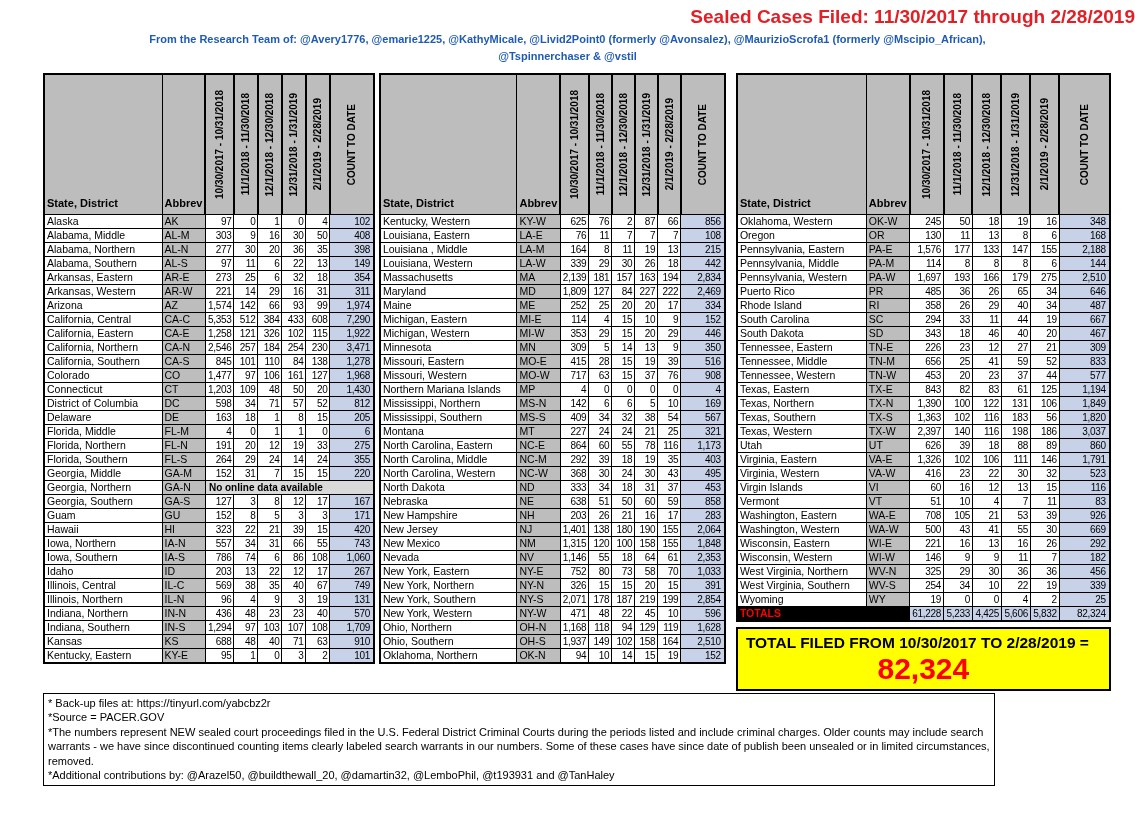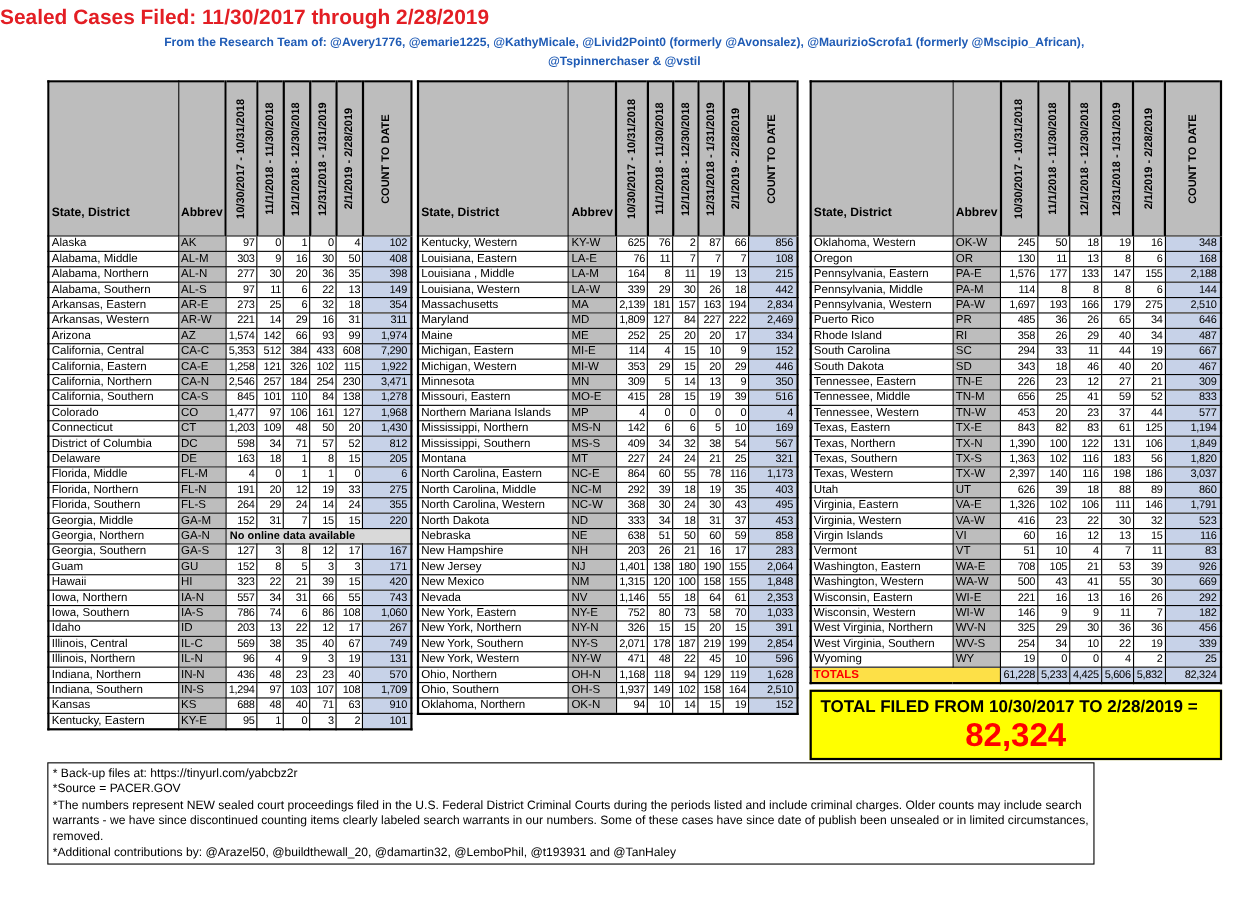--- a/index.html
+++ b/index.html
@@ -1,37 +1,37 @@
 <!DOCTYPE html>
 <html style="--title-red: #e31e24; --credits-blue: #1f5bb5; --header-bg: #bdbdbd; --count-bg: #c7d2e8; --note-bg: #d9d9d9; --totals-red: #ff0000; --total-box-bg: #ffff00;"><head>
 <meta charset="utf-8">
 <style>
   *{box-sizing:border-box;margin:0;padding:0}
   html,body{background:#fff}
   body{width:1135px;height:818px;font-family:"Liberation Sans",sans-serif;overflow:hidden;color:#000}
-  .title{margin-top:6px;text-align:left;font-size:19px;font-weight:bold;color:var(--title-red,#e31e24)}
+  .title{margin-top:6px;text-align:right;font-size:19px;font-weight:bold;color:var(--title-red,#e31e24)}
   .credits{text-align:center;font-size:11px;font-weight:bold;color:var(--credits-blue,#1f5bb5);line-height:17px}
   .credits-1{margin-top:3px}
   .tables{display:flex;align-items:flex-start;margin:8px 0 0 43px}
   table{border-collapse:collapse;table-layout:fixed;border:2px solid #000}
   .t2{margin-left:4px}
   .col3{margin-left:10px;width:375px}
   th,td{border:1px solid #000;overflow:hidden;white-space:nowrap}
   thead th{background:var(--header-bg,#bdbdbd);height:140px}
-  .th-state,.th-abbrev{vertical-align:bottom;text-align:left;font-size:11px;font-weight:bold;padding:15px 2px}
+  .th-state,.th-abbrev{vertical-align:bottom;text-align:left;font-size:11px;font-weight:bold;padding:5px 2px}
   .th-period,.th-count{vertical-align:middle;text-align:center;border-left-width:2px;border-right-width:2px}
   .vert{writing-mode:vertical-rl;transform:rotate(180deg);margin:0 auto;font-size:10px;font-weight:bold}
   tbody tr{height:14px}
   td{font-size:10.5px;line-height:13px}
   .td-state{padding:0 2px;background:#fff}
   .td-abbrev{background:var(--header-bg,#bdbdbd);padding:0 2px}
   .td-num{text-align:right;padding:0 2px;font-size:10px;letter-spacing:-0.3px;background:#fff}
   .td-count{text-align:right;padding:0 3px;font-size:10px;letter-spacing:-0.3px;background:var(--count-bg,#c7d2e8)}
   .td-note{background:var(--note-bg,#d9d9d9);font-weight:bold;padding:0 3px;font-size:10px}
-  .totals-row .totals-label{color:var(--totals-red,#ff0000);font-weight:bold;padding:0 2px;background:#fde047;font-size:10.5px}
+  .totals-row .totals-label{color:var(--totals-red,#ff0000);font-weight:bold;padding:0 2px;background:#000000;font-size:10.5px}
   .totals-row .td-num,.totals-row .td-count{background:var(--count-bg,#c7d2e8)}
   .total-box{margin-top:5px;border:2px solid #000;background:var(--total-box-bg,#ffff00);padding:5px 8px 4px 8px;width:375px}
   .total-box-label{font-size:15.5px;font-weight:bold;color:#000}
   .total-box-value{font-size:30px;font-weight:bold;color:var(--totals-red,#ff0000);text-align:center;line-height:33px}
   .footnotes{margin:2px 0 0 43px;width:952px;border:1px solid #000;padding:2px 4px;font-size:11px;line-height:14.5px}
   .footnotes div{white-space:normal}
 </style>
 </head>
 <body>
 
@@ -535,20 +535,30 @@
           <td class="td-state">Missouri, Eastern</td>
           <td class="td-abbrev">MO-E</td>
           <td class="td-num">415</td>
           <td class="td-num">28</td>
           <td class="td-num">15</td>
           <td class="td-num">19</td>
           <td class="td-num">39</td>
           <td class="td-count">516</td>
         </tr>
         <tr>
+          <td class="td-state">Missouri, Western</td>
+          <td class="td-abbrev">MO-W</td>
+          <td class="td-num">717</td>
+          <td class="td-num">63</td>
+          <td class="td-num">15</td>
+          <td class="td-num">37</td>
+          <td class="td-num">76</td>
+          <td class="td-count">908</td>
+        </tr>
+        <tr>
           <td class="td-state">Northern Mariana Islands</td>
           <td class="td-abbrev">MP</td>
           <td class="td-num">4</td>
           <td class="td-num">0</td>
           <td class="td-num">0</td>
           <td class="td-num">0</td>
           <td class="td-num">0</td>
           <td class="td-count">4</td>
         </tr>
         <tr>

